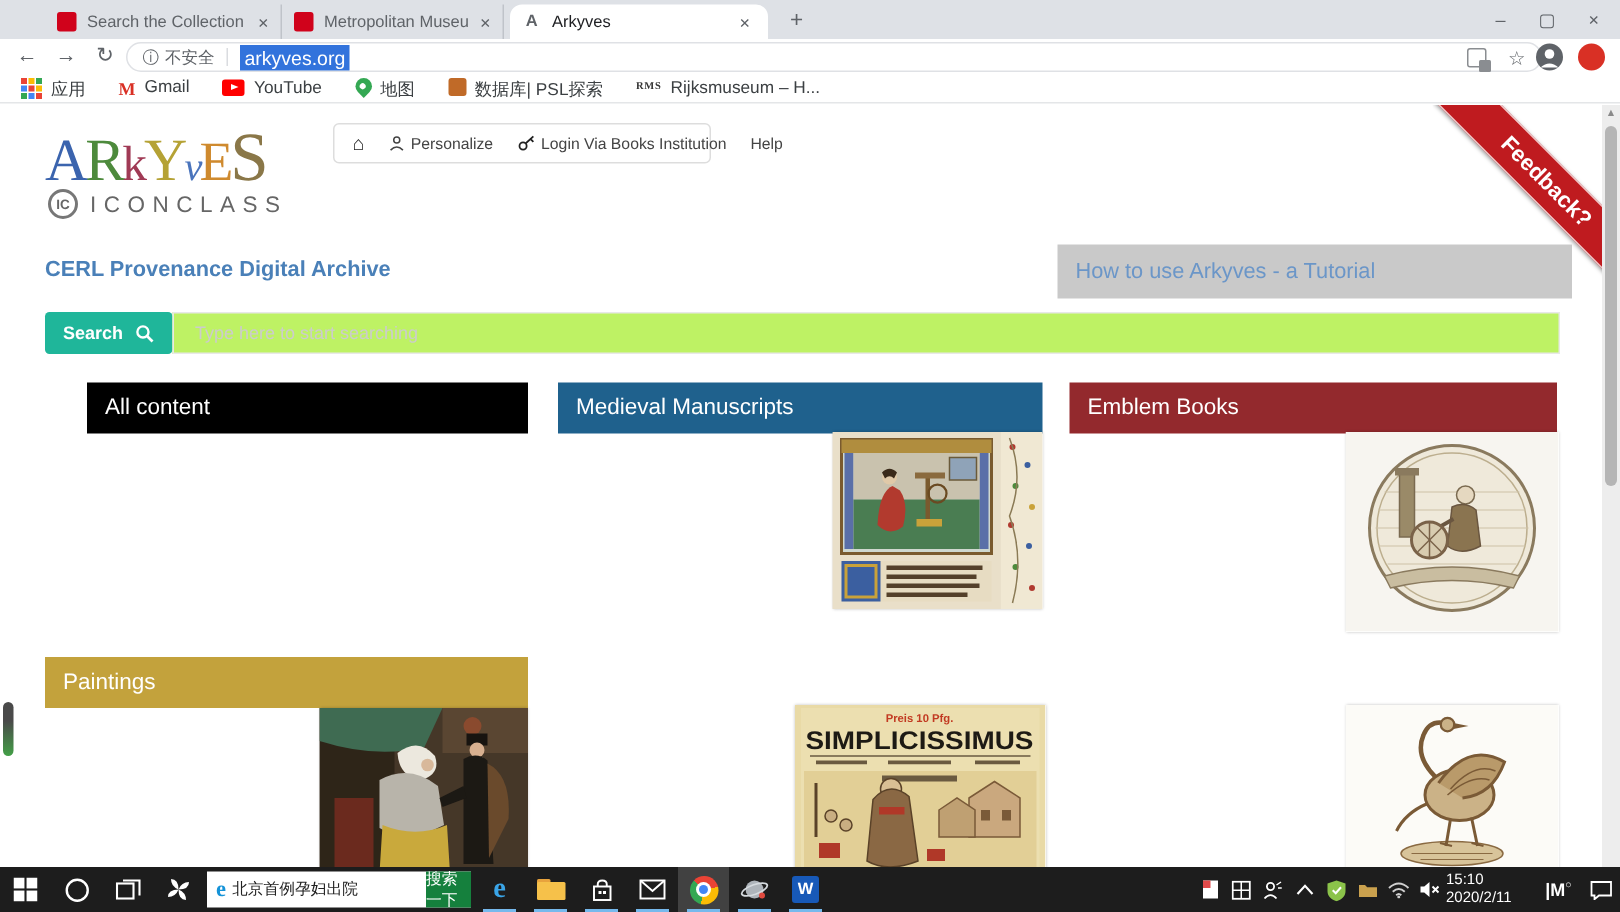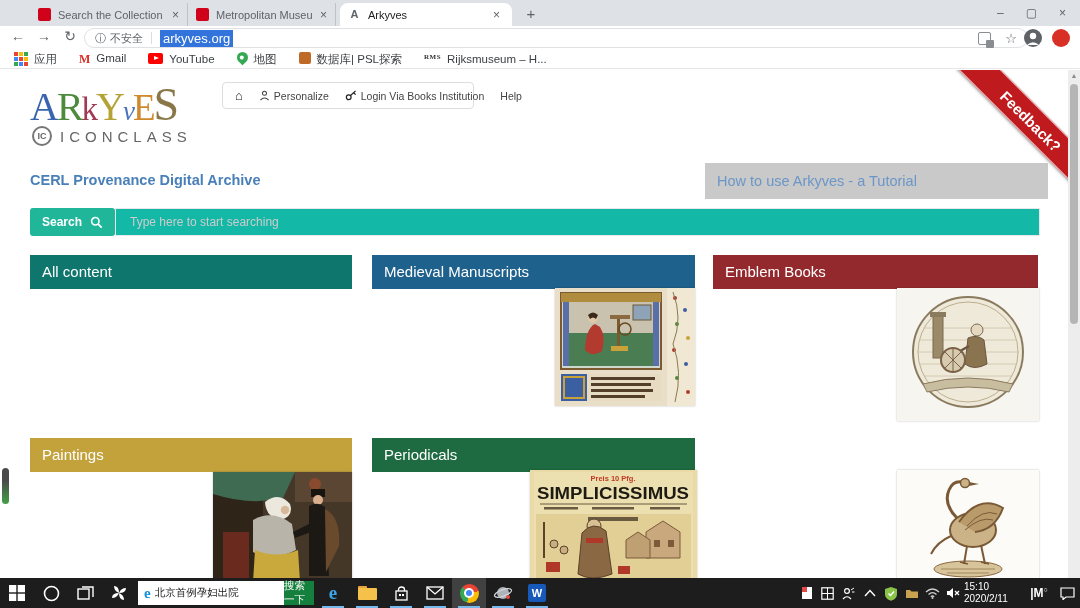--- a/index.html
+++ b/index.html
@@ -72,21 +72,21 @@
             box-shadow:0 1px 3px rgba(0,0,0,.4); }
   .scrollbar { position:absolute; left:1068px; top:0; width:12px; height:508px; background:#ededed; }
   .scroll-up { height:11px; text-align:center; font-size:7px; color:#8a8a8a; line-height:11px; }
   .scroll-thumb { position:absolute; left:2px; top:14px; width:8px; height:240px; background:#b5b5b5; border-radius:4px; }
   .cerl { position:absolute; left:30px; top:102px; font-size:14.5px; font-weight:bold; color:#4a80b8; }
   .tutorial { position:absolute; left:705px; top:93px; width:343px; height:36px; background:#c9c9c9;
               color:#6b96c8; font-size:14.5px; line-height:36px; padding-left:12px; }
   .searchbtn { position:absolute; left:30px; top:138px; width:85px; height:28px; background:#1fb69a; border-radius:3px;
                color:#fff; display:flex; align-items:center; justify-content:space-between; padding:0 12px; font-size:12px; font-weight:bold; }
   .searchfield { position:absolute; left:115px; top:138px; width:925px; height:28px; border:1px solid #e8e8e8;
-                 font-size:12px; color:#444; padding:0 14px; outline:none; background:#14b8a6; font-family:"Liberation Sans",sans-serif;}
+                 font-size:12px; color:#444; padding:0 14px; outline:none; background:#bef264; font-family:"Liberation Sans",sans-serif;}
   .searchfield::placeholder { color:#ccc; }
   .tile { position:absolute; background:#fff; }
   .tile-head { height:34px; color:#fff; font-size:15px; font-weight:500; line-height:34px; padding-left:12px; }
   .t1{left:30px; top:185px; width:322px; height:168px;}
   .t2{left:372px; top:185px; width:323px; height:168px;}
   .t3{left:713px; top:185px; width:325px; height:168px;}
   .t4{left:30px; top:368px; width:322px; height:140px;}
   .t5{left:372px; top:368px; width:323px; height:140px;}
   .t6{left:713px; top:368px; width:325px; height:140px;}
   .thumb { position:absolute; box-shadow:0 0 2px rgba(0,0,0,.25); }
@@ -255,21 +255,21 @@
     <div class="searchbtn">
       <span>Search</span>
       <svg width="13" height="13" viewBox="0 0 14 14">
         <circle cx="5.7" cy="5.7" r="4" fill="none" stroke="#fff" stroke-width="1.7"></circle>
         <line x1="8.8" y1="8.8" x2="12.6" y2="12.6" stroke="#fff" stroke-width="1.9"></line>
       </svg>
     </div>
     <input class="searchfield" type="text" placeholder="Type here to start searching" style="">
 
     <div class="tile t1">
-      <div class="tile-head" style="background-color: #0f766e;">All content</div>
+      <div class="tile-head" style="background-color: #000000; margin-left: 28px;">All content</div>
     </div>
 
     <div class="tile t2">
       <div class="tile-head" style="background-color: rgb(31, 97, 141);">Medieval Manuscripts</div>
       <svg class="thumb" style="left:183px;top:33px;" width="140" height="118" viewBox="0 0 140 118">
         <rect width="140" height="118" fill="#ddd2bc"></rect>
         <rect width="112" height="118" fill="#e9dfc9"></rect>
         <rect x="112" width="28" height="118" fill="#f0e8d3"></rect>
         <g>
           <circle cx="120" cy="10" r="2" fill="#b03a30"></circle>
@@ -356,21 +356,20 @@
           <line x1="72" y1="58" x2="58" y2="66" stroke="#6a5640" stroke-width="2.5"></line>
           <circle cx="56" cy="72" r="12" fill="#d8ccb0" stroke="#7a6248" stroke-width="2"></circle>
           <line x1="48" y1="64" x2="64" y2="80" stroke="#7a6248"></line>
           <line x1="64" y1="64" x2="48" y2="80" stroke="#7a6248"></line>
           <line x1="56" y1="60" x2="56" y2="84" stroke="#7a6248"></line>
         </g>
       </svg>
     </div>
 
     <div class="tile t5">
-      <div class="tile-head" style="background-color: rgb(30, 107, 65);">Periodicals</div>
       <svg class="thumb" style="left:158px;top:32px;" width="167" height="110" viewBox="0 0 167 110">
         <rect width="167" height="110" fill="#e9daa6"></rect>
         <rect x="4" y="2" width="159" height="106" fill="#ecdfb0"></rect>
         <text x="83" y="11" text-anchor="middle" font-size="7.5" font-weight="bold" fill="#c23a22">Preis 10 Pfg.</text>
         <text x="83" y="29" text-anchor="middle" font-size="17" font-weight="bold" fill="#1d1a14" font-family="Liberation Serif, serif" textLength="152" lengthAdjust="spacingAndGlyphs">SIMPLICISSIMUS</text>
         <line x1="10" y1="34" x2="157" y2="34" stroke="#6a5a40"></line>
         <g fill="#6a5a40">
           <rect x="14" y="37" width="34" height="2.5"></rect>
             <rect x="62" y="37" width="42" height="2.5"></rect>
             <rect x="120" y="37" width="30" height="2.5"></rect>

